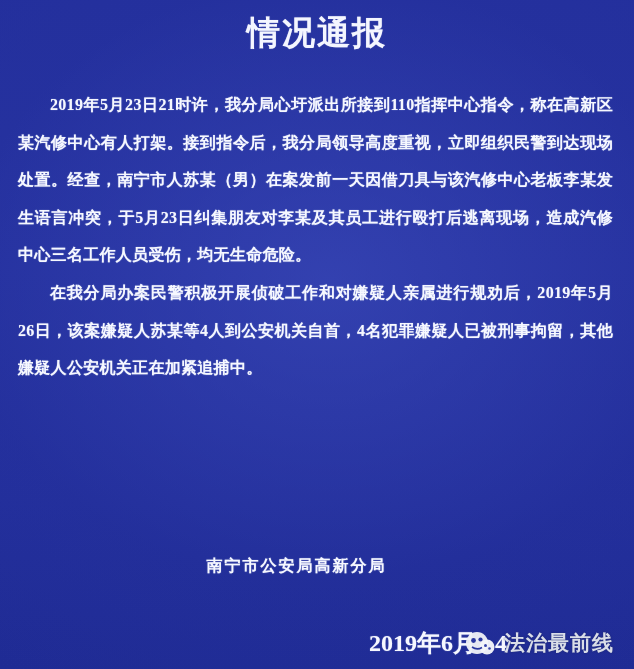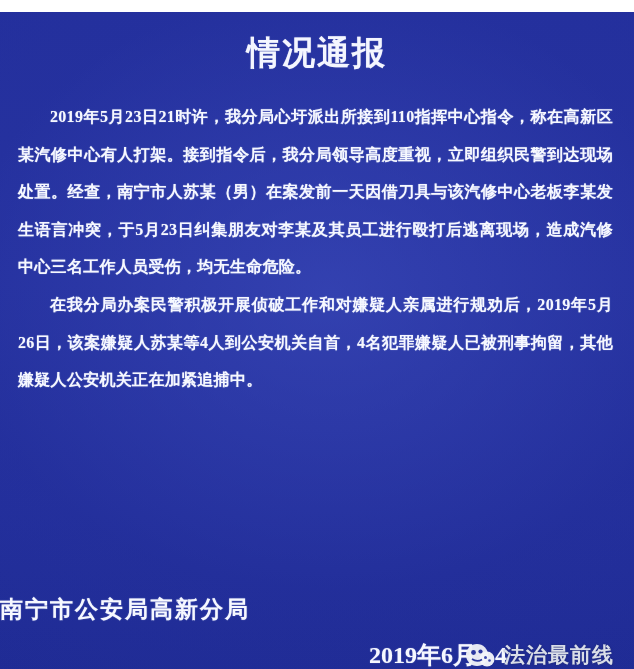--- a/index.html
+++ b/index.html
@@ -17,22 +17,22 @@
       radial-gradient(ellipse 130% 100% at 52% 42%,
         rgba(63, 78, 190, 0.55) 0%,
         rgba(40, 52, 162, 0.25) 45%,
         rgba(0, 0, 0, 0) 70%),
       linear-gradient(180deg, #232f9c 0%, #25319f 40%, #222e9a 75%, #1f2b94 100%);
     background-color: #2431a0;
     font-family: "Liberation Serif", "DejaVu Serif", serif;
     color: #ffffff;
   }
   .notice-title {
-    margin: 12px;
-    padding-top: 19px;
+    margin: 0;
+    padding-top: 11px;
     text-align: center;
     font-size: 33px;
     font-weight: bold;
     letter-spacing: 2px;
     font-family: "Liberation Sans", "DejaVu Sans", sans-serif;
     color: #f4f6ff;
     text-shadow: 0 0 1px rgba(255,255,255,0.5);
   }
   .notice-body {
     position: absolute;
@@ -46,25 +46,25 @@
     text-align: justify;
     font-size: 16px;
     font-weight: bold;
     line-height: 37.6px;
     letter-spacing: 0.3px;
     color: #f6f8ff;
     text-shadow: 0 0 1.2px rgba(230,236,255,0.55);
   }
   .notice-signature {
     position: absolute;
-    top: 582px;
+    top: 556px;
     left: 0;
     right: 41px;
-    text-align: left;
-    font-size: 23px;
+    text-align: center;
+    font-size: 16px;
     font-weight: bold;
     letter-spacing: 2px;
     color: #f6f8ff;
     text-shadow: 0 0 1.2px rgba(230,236,255,0.55);
   }
   .notice-dateline {
     position: absolute;
     top: 626px;
     left: 0;
     right: 20px;

